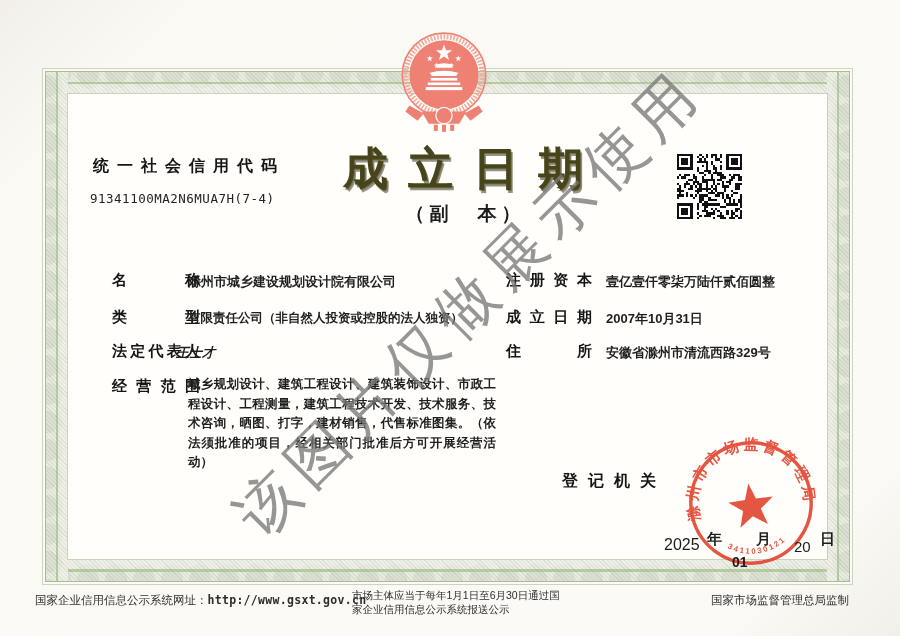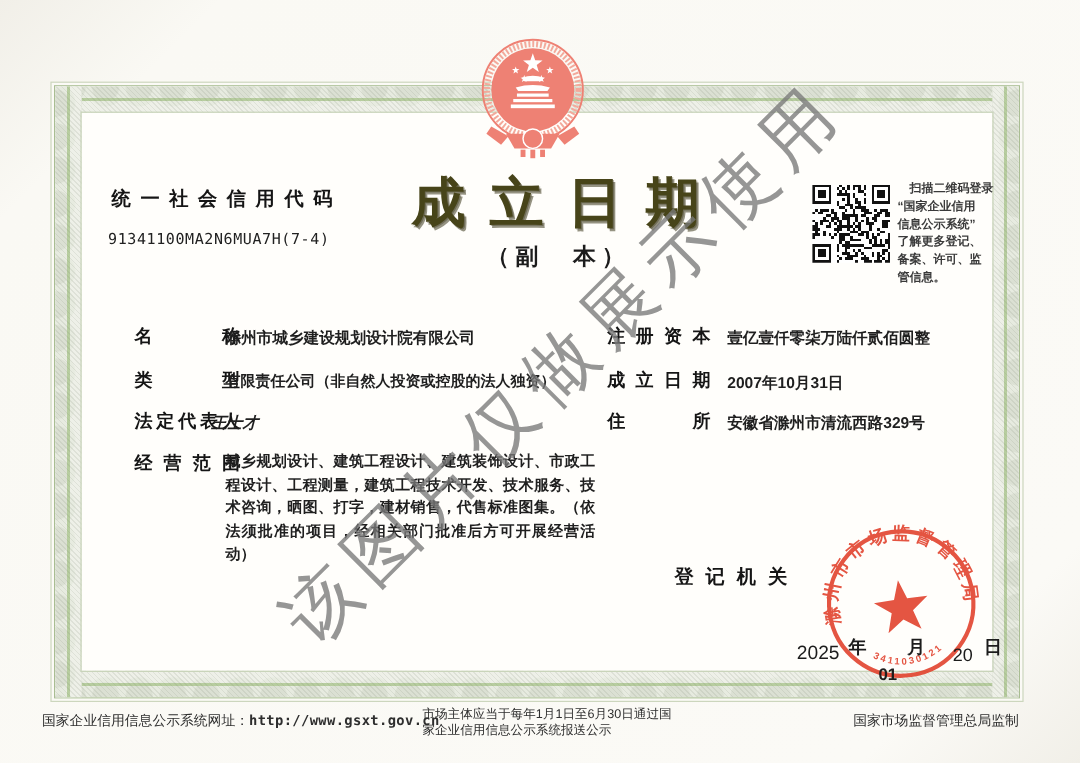--- a/index.html
+++ b/index.html
@@ -116,26 +116,20 @@
   <div class="abs license-title">成立日期</div>
   <div class="abs license-subtitle">（副　本）</div>
 
   <svg class="abs qr" viewBox="0 0 29 29" shape-rendering="crispEdges">
     <rect x="0" y="0" width="29" height="29" fill="#fff"></rect>
     <path fill="#111" d="M0 0h7v7H0zM22 0h7v7h-7zM0 22h7v7H0z"></path>
     <path fill="#fff" d="M1 1h5v5H1zM23 1h5v5h-5zM1 23h5v5H1z"></path>
     <path fill="#111" d="M2 2h3v3H2zM24 2h3v3h-3zM2 24h3v3H2z"></path>
     <path class="modules" fill="#111" d="M10 0h1v1h-1zM13 0h1v1h-1zM15 0h1v1h-1zM16 0h1v1h-1zM17 0h1v1h-1zM19 0h1v1h-1zM9 1h1v1h-1zM11 1h1v1h-1zM13 1h1v1h-1zM15 1h1v1h-1zM17 1h1v1h-1zM19 1h1v1h-1zM10 2h1v1h-1zM12 2h1v1h-1zM17 2h1v1h-1zM18 2h1v1h-1zM9 3h1v1h-1zM10 3h1v1h-1zM11 3h1v1h-1zM12 3h1v1h-1zM13 3h1v1h-1zM15 3h1v1h-1zM19 3h1v1h-1zM13 4h1v1h-1zM15 4h1v1h-1zM11 5h1v1h-1zM13 5h1v1h-1zM16 5h1v1h-1zM19 5h1v1h-1zM9 6h1v1h-1zM13 6h1v1h-1zM16 6h1v1h-1zM17 6h1v1h-1zM19 6h1v1h-1zM9 7h1v1h-1zM12 7h1v1h-1zM13 7h1v1h-1zM14 7h1v1h-1zM17 7h1v1h-1zM10 8h1v1h-1zM11 8h1v1h-1zM14 8h1v1h-1zM16 8h1v1h-1zM17 8h1v1h-1zM18 8h1v1h-1zM19 8h1v1h-1zM1 9h1v1h-1zM3 9h1v1h-1zM4 9h1v1h-1zM5 9h1v1h-1zM7 9h1v1h-1zM12 9h1v1h-1zM15 9h1v1h-1zM18 9h1v1h-1zM19 9h1v1h-1zM20 9h1v1h-1zM23 9h1v1h-1zM25 9h1v1h-1zM26 9h1v1h-1zM27 9h1v1h-1zM0 10h1v1h-1zM2 10h1v1h-1zM3 10h1v1h-1zM7 10h1v1h-1zM8 10h1v1h-1zM11 10h1v1h-1zM15 10h1v1h-1zM19 10h1v1h-1zM20 10h1v1h-1zM21 10h1v1h-1zM24 10h1v1h-1zM25 10h1v1h-1zM27 10h1v1h-1zM28 10h1v1h-1zM5 11h1v1h-1zM6 11h1v1h-1zM8 11h1v1h-1zM11 11h1v1h-1zM12 11h1v1h-1zM13 11h1v1h-1zM14 11h1v1h-1zM15 11h1v1h-1zM16 11h1v1h-1zM18 11h1v1h-1zM19 11h1v1h-1zM23 11h1v1h-1zM24 11h1v1h-1zM27 11h1v1h-1zM28 11h1v1h-1zM4 12h1v1h-1zM7 12h1v1h-1zM8 12h1v1h-1zM9 12h1v1h-1zM11 12h1v1h-1zM12 12h1v1h-1zM13 12h1v1h-1zM16 12h1v1h-1zM20 12h1v1h-1zM22 12h1v1h-1zM23 12h1v1h-1zM0 13h1v1h-1zM3 13h1v1h-1zM4 13h1v1h-1zM5 13h1v1h-1zM7 13h1v1h-1zM9 13h1v1h-1zM10 13h1v1h-1zM13 13h1v1h-1zM16 13h1v1h-1zM18 13h1v1h-1zM20 13h1v1h-1zM23 13h1v1h-1zM26 13h1v1h-1zM27 13h1v1h-1zM28 13h1v1h-1zM1 14h1v1h-1zM3 14h1v1h-1zM6 14h1v1h-1zM8 14h1v1h-1zM10 14h1v1h-1zM13 14h1v1h-1zM15 14h1v1h-1zM17 14h1v1h-1zM20 14h1v1h-1zM21 14h1v1h-1zM22 14h1v1h-1zM26 14h1v1h-1zM27 14h1v1h-1zM0 15h1v1h-1zM1 15h1v1h-1zM5 15h1v1h-1zM6 15h1v1h-1zM9 15h1v1h-1zM10 15h1v1h-1zM11 15h1v1h-1zM12 15h1v1h-1zM13 15h1v1h-1zM14 15h1v1h-1zM16 15h1v1h-1zM17 15h1v1h-1zM21 15h1v1h-1zM26 15h1v1h-1zM27 15h1v1h-1zM0 16h1v1h-1zM1 16h1v1h-1zM2 16h1v1h-1zM8 16h1v1h-1zM9 16h1v1h-1zM10 16h1v1h-1zM13 16h1v1h-1zM15 16h1v1h-1zM17 16h1v1h-1zM21 16h1v1h-1zM24 16h1v1h-1zM1 17h1v1h-1zM4 17h1v1h-1zM9 17h1v1h-1zM14 17h1v1h-1zM15 17h1v1h-1zM16 17h1v1h-1zM18 17h1v1h-1zM19 17h1v1h-1zM20 17h1v1h-1zM25 17h1v1h-1zM26 17h1v1h-1zM0 18h1v1h-1zM1 18h1v1h-1zM2 18h1v1h-1zM4 18h1v1h-1zM6 18h1v1h-1zM8 18h1v1h-1zM10 18h1v1h-1zM11 18h1v1h-1zM12 18h1v1h-1zM13 18h1v1h-1zM17 18h1v1h-1zM18 18h1v1h-1zM20 18h1v1h-1zM22 18h1v1h-1zM24 18h1v1h-1zM28 18h1v1h-1zM0 19h1v1h-1zM7 19h1v1h-1zM10 19h1v1h-1zM11 19h1v1h-1zM14 19h1v1h-1zM20 19h1v1h-1zM22 19h1v1h-1zM23 19h1v1h-1zM28 19h1v1h-1zM10 20h1v1h-1zM11 20h1v1h-1zM14 20h1v1h-1zM15 20h1v1h-1zM16 20h1v1h-1zM17 20h1v1h-1zM21 20h1v1h-1zM23 20h1v1h-1zM25 20h1v1h-1zM27 20h1v1h-1zM28 20h1v1h-1zM10 21h1v1h-1zM12 21h1v1h-1zM13 21h1v1h-1zM21 21h1v1h-1zM23 21h1v1h-1zM25 21h1v1h-1zM27 21h1v1h-1zM28 21h1v1h-1zM9 22h1v1h-1zM11 22h1v1h-1zM12 22h1v1h-1zM13 22h1v1h-1zM14 22h1v1h-1zM15 22h1v1h-1zM16 22h1v1h-1zM17 22h1v1h-1zM18 22h1v1h-1zM22 22h1v1h-1zM23 22h1v1h-1zM24 22h1v1h-1zM25 22h1v1h-1zM26 22h1v1h-1zM28 22h1v1h-1zM9 23h1v1h-1zM12 23h1v1h-1zM13 23h1v1h-1zM19 23h1v1h-1zM20 23h1v1h-1zM21 23h1v1h-1zM28 23h1v1h-1zM9 24h1v1h-1zM12 24h1v1h-1zM15 24h1v1h-1zM17 24h1v1h-1zM26 24h1v1h-1zM27 24h1v1h-1zM11 25h1v1h-1zM12 25h1v1h-1zM13 25h1v1h-1zM16 25h1v1h-1zM18 25h1v1h-1zM22 25h1v1h-1zM24 25h1v1h-1zM26 25h1v1h-1zM28 25h1v1h-1zM9 26h1v1h-1zM13 26h1v1h-1zM14 26h1v1h-1zM15 26h1v1h-1zM16 26h1v1h-1zM19 26h1v1h-1zM22 26h1v1h-1zM24 26h1v1h-1zM25 26h1v1h-1zM28 26h1v1h-1zM10 27h1v1h-1zM12 27h1v1h-1zM13 27h1v1h-1zM14 27h1v1h-1zM18 27h1v1h-1zM19 27h1v1h-1zM20 27h1v1h-1zM24 27h1v1h-1zM26 27h1v1h-1zM28 27h1v1h-1zM9 28h1v1h-1zM16 28h1v1h-1zM19 28h1v1h-1zM20 28h1v1h-1zM21 28h1v1h-1zM23 28h1v1h-1zM24 28h1v1h-1zM25 28h1v1h-1zM27 28h1v1h-1zM28 28h1v1h-1z"></path>
   </svg>
-  <div class="abs qr-caption">　扫描二维码登录
-“国家企业信用
-信息公示系统”
-了解更多登记、
-备案、许可、监
-管信息。</div>
 
   <div class="abs flabel" style="left:112px;top:271px;">名称</div>
   <div class="abs fvalue" style="left:188px;top:273px;">滁州市城乡建设规划设计院有限公司</div>
 
   <div class="abs flabel" style="left:112px;top:308px;">类型</div>
   <div class="abs fvalue" style="left:188px;top:310px;font-size:12.5px;">有限责任公司（非自然人投资或控股的法人独资）</div>
 
   <div class="abs flabel" style="left:112px;top:342px;">法定代表人</div>
   <div class="abs fvalue" style="left:176px;top:344px;font-style:italic;">王士才</div>
 

